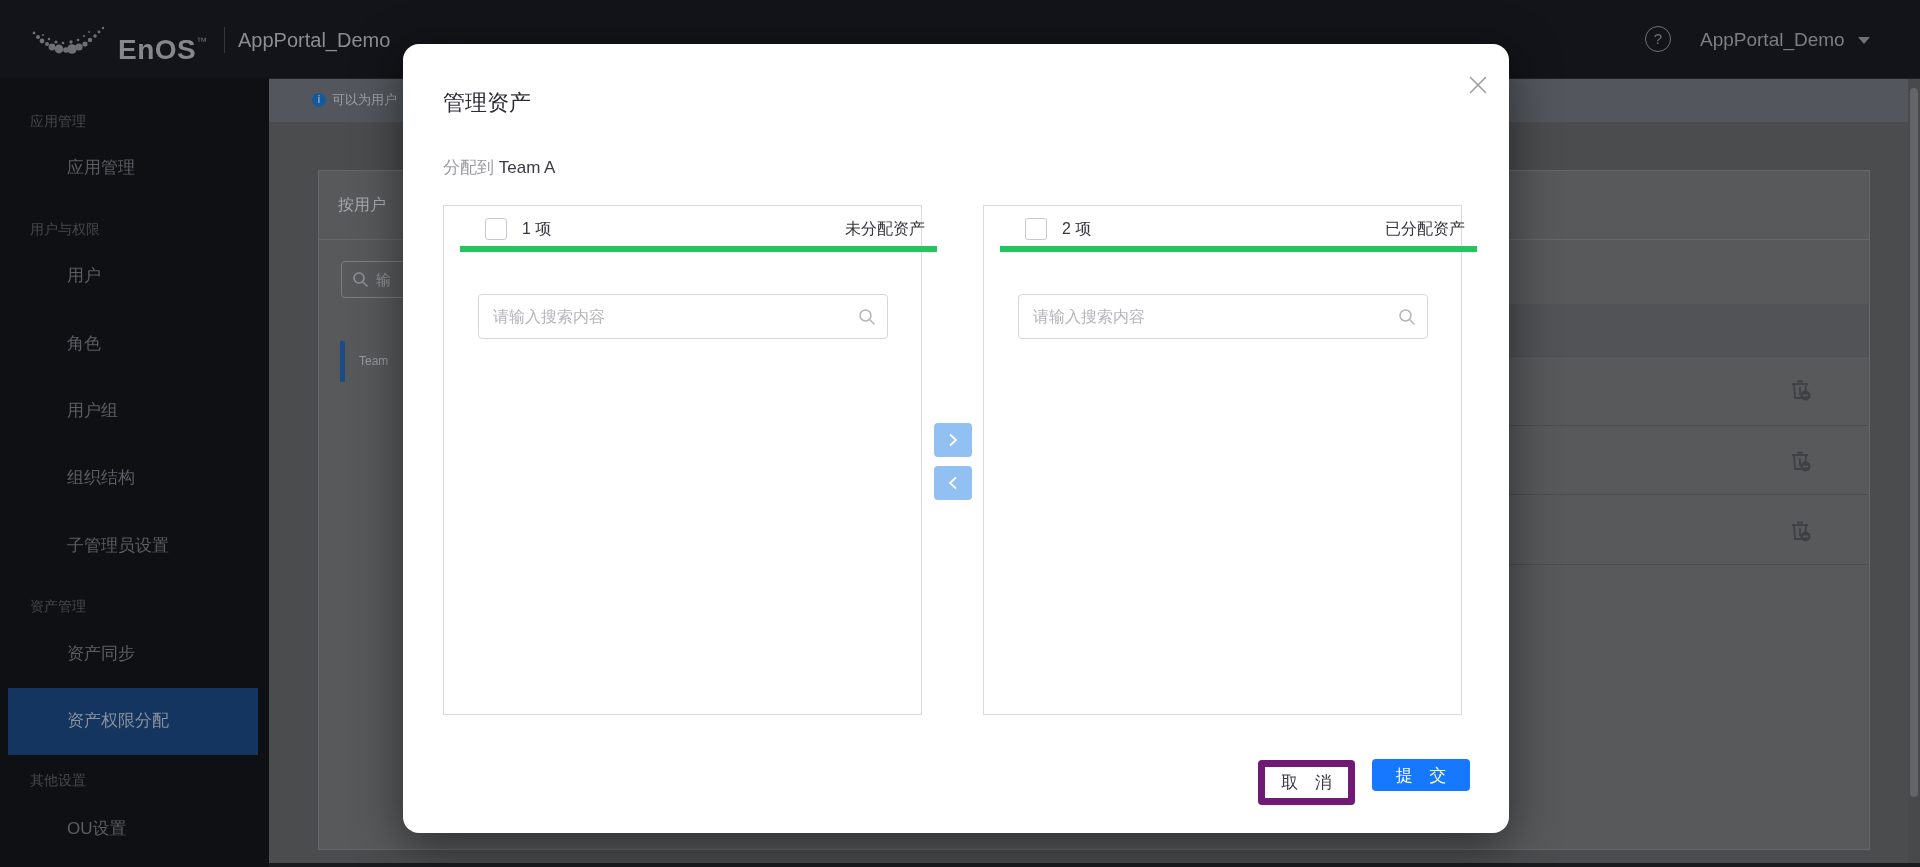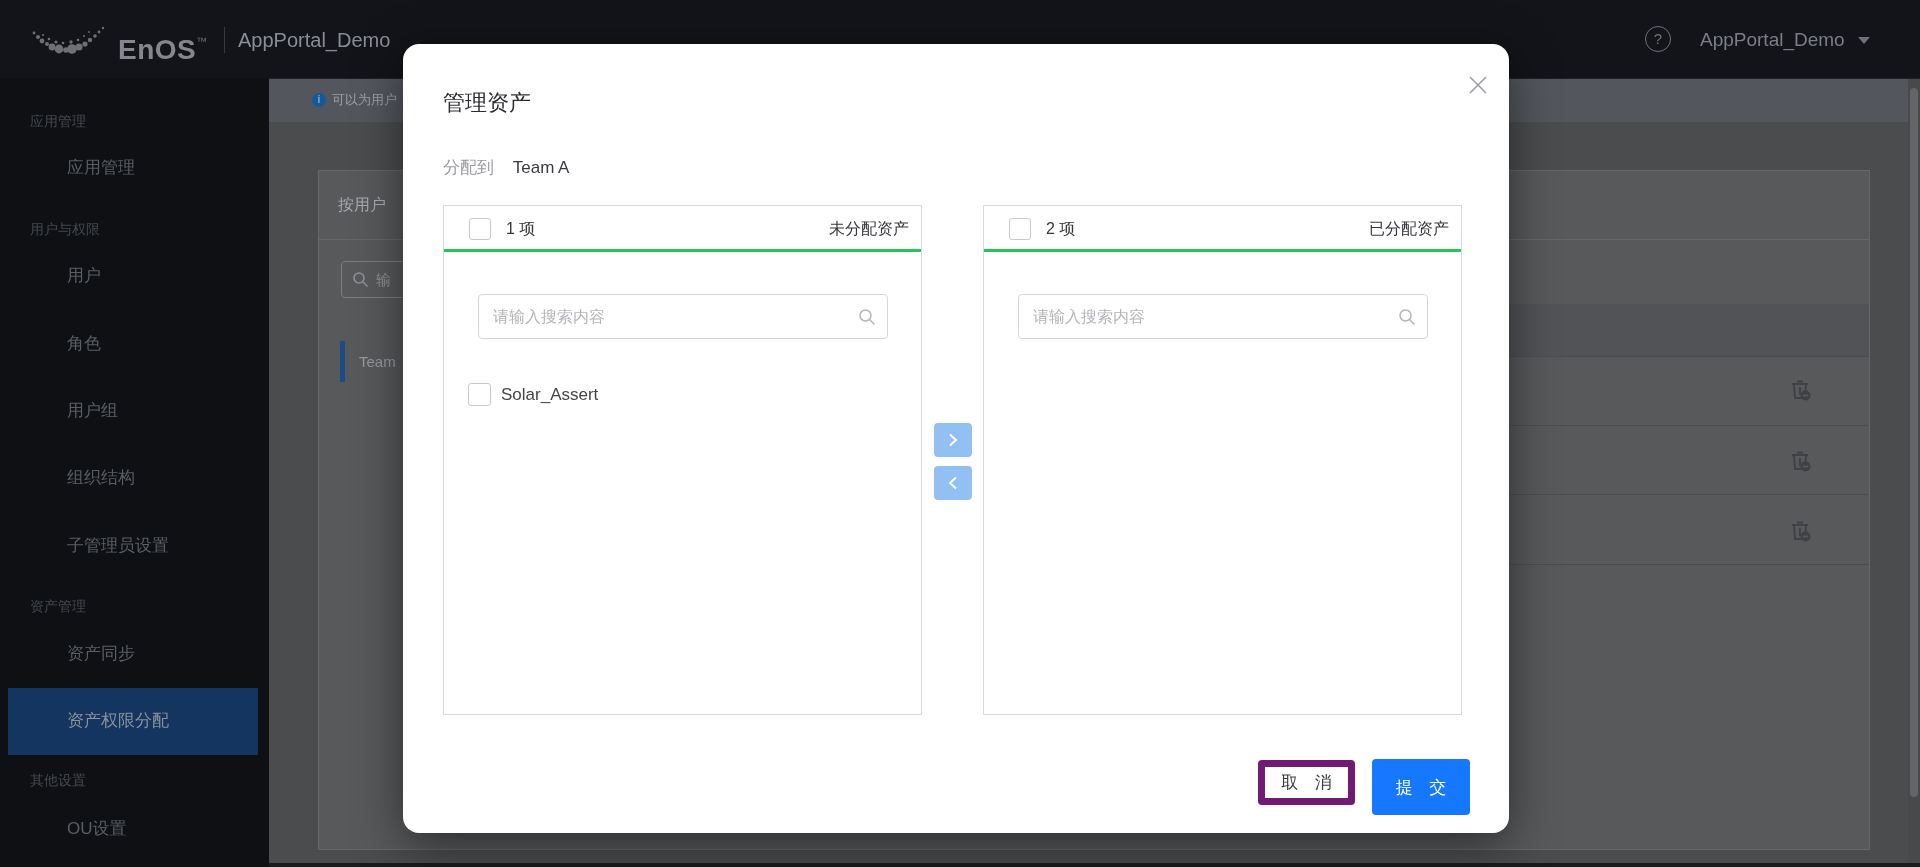--- a/index.html
+++ b/index.html
@@ -29,58 +29,58 @@
   .content{position:absolute;left:269px;top:78px;width:1651px;height:789px;background:#4b4c4e;z-index:1;}
   .info-banner{position:absolute;left:0;top:0;width:1639px;height:44px;background:#53575d;}
   .info-icon{position:absolute;left:43px;top:15px;width:14px;height:14px;border-radius:50%;background:#135a9d;color:#9fa3a8;font-size:10px;font-weight:bold;text-align:center;line-height:14px;font-style:normal;}
   .info-text{position:absolute;left:63px;top:0;line-height:44px;font-size:13px;color:#9da1a7;}
   .bg-card{position:absolute;left:49px;top:92px;width:1552px;height:680px;background:#58595b;border:1px solid #66676a;box-sizing:border-box;}
   .bg-tab{position:absolute;left:19px;top:20px;font-size:16px;line-height:28px;color:#a7aaaf;}
   .bg-tab-border{position:absolute;left:0;top:68px;width:100%;height:1px;background:#67686b;}
   .bg-search{position:absolute;left:22px;top:90px;width:200px;height:37px;border:1px solid #7b7d81;border-radius:4px;box-sizing:border-box;}
   .bg-search-text{position:absolute;left:34px;top:0;line-height:35px;font-size:15px;color:#8e9195;}
   .bg-tree-bar{position:absolute;left:21px;top:170px;width:5px;height:41px;background:#1c4c86;}
-  .bg-tree-item{position:absolute;left:40px;top:170px;line-height:41px;font-size:15px;color:#97999e;}
+  .bg-tree-item{position:absolute;left:40px;top:170px;line-height:41px;font-size:12px;color:#97999e;}
   .bg-thead{position:absolute;left:300px;top:133px;width:1250px;height:52px;background:#525356;}
   .bg-rowline{position:absolute;left:300px;width:1250px;height:1px;background:#4c4d4f;}
   .bg-row-icon{position:absolute;left:1469px;width:24px;height:24px;cursor:pointer;}
   .scroll-track{position:absolute;left:1639px;top:0;width:12px;height:785px;background:#48494b;}
   .scroll-thumb{position:absolute;left:2px;top:10px;width:8px;height:709px;border-radius:4px;background:#646568;cursor:pointer;}
   .bottom-strip{position:absolute;left:0;top:785px;width:1651px;height:4px;background:#1a1b1e;}
 
   
   .modal{position:absolute;left:403px;top:44px;width:1106px;height:789px;background:#ffffff;border-radius:16px;box-shadow:0 12px 48px rgba(0,0,0,.5);z-index:10;}
   .modal-close{position:absolute;left:1063px;top:29px;width:24px;height:24px;cursor:pointer;}
   .modal-title{position:absolute;left:40px;top:44px;font-size:22px;color:#2c2c34;}
   .assign-row{position:absolute;left:40px;top:112px;font-size:17px;}
   .assign-label{color:#9a9aa2;}
-  .assign-target{color:#3a3a42;margin-left:14px;}
+  .assign-target{color:#3a3a42;}
 
   .panel{position:absolute;top:161px;width:479px;height:510px;border:1px solid #d9dade;box-sizing:border-box;background:#fff;}
   .panel.left{left:40px;}
   .panel.right{left:580px;}
-  .panel-head{position:absolute;left:0;top:0;width:100%;height:46px;border-bottom:3px solid #22c55e;box-sizing:border-box;}
+  .panel-head{position:absolute;left:16px;top:0;width:100%;height:46px;border-bottom:6px solid #22c55e;box-sizing:border-box;}
   .cbx{position:absolute;width:22px;height:22px;border:1px solid #c8c9cf;border-radius:3px;background:#fff;box-sizing:border-box;cursor:pointer;}
   .head-cbx{left:25px;top:12px;}
   .head-count{position:absolute;left:62px;top:0;line-height:45px;font-size:16px;color:#36363e;}
   .head-title{position:absolute;right:12px;top:0;line-height:45px;font-size:16px;color:#36363e;margin-left:13px;}
   .panel-search{position:absolute;left:34px;top:88px;width:410px;height:45px;border:1px solid #d5d6da;border-radius:4px;box-sizing:border-box;font-size:16px;color:#46464c;padding:0 40px 0 14px;outline:none;background:#fff;font-family:inherit;}
   .panel-search::placeholder{color:#b4b5bb;opacity:1;}
   .search-mag{position:absolute;left:414px;top:102px;pointer-events:none;}
   .t-item{position:absolute;left:0;width:100%;height:44px;cursor:pointer;}
   .t-item .cbx{left:24px;top:10px;width:23px;height:23px;}
   .t-item .lbl{position:absolute;left:57px;top:0;line-height:44px;font-size:17px;color:#44454b;}
 
   .xfer-btn{position:absolute;left:531px;width:38px;height:34px;border:none;border-radius:4px;background:#93c0f3;cursor:pointer;padding:0;}
   .xfer-btn.to-right{top:379px;}
   .xfer-btn.to-left{top:422px;}
 
   .btn{position:absolute;border-radius:4px;font-size:17px;letter-spacing:6px;text-indent:6px;cursor:pointer;font-family:inherit;}
   .btn-cancel{left:855px;top:716px;width:97px;height:45px;background:#fff;border:7px solid #701a75;color:#3b3b43;}
-  .btn-submit{left:969px;top:715px;width:98px;height:56px;background:#1677ff;border:none;color:#fff;}
+  .btn-submit{left:969px;top:715px;width:98px;height:32px;background:#1677ff;border:none;color:#fff;}
 </style>
 </head>
 <body>
 
 <div class="stage">
 
   <div class="header">
     <svg class="logo-dots" width="82" height="38" viewBox="0 0 82 38">
       <g fill="#6e7074">
         <circle cx="6" cy="13" r="1.4"></circle>
@@ -208,24 +208,20 @@
       <div class="panel-head">
         <span class="cbx head-cbx"></span>
         <span class="head-count">1 项</span>
         <span class="head-title">未分配资产</span>
       </div>
       <input class="panel-search" type="text" placeholder="请输入搜索内容" style="">
       <svg class="search-mag" width="18" height="18" viewBox="0 0 18 18">
         <circle cx="7.5" cy="7.5" r="5.5" fill="none" stroke="#b4b5bb" stroke-width="1.5"></circle>
         <line x1="11.8" y1="11.8" x2="16.5" y2="16.5" stroke="#b4b5bb" stroke-width="1.5"></line>
       </svg>
-      <div class="t-item" style="top:167px">
-        <span class="cbx"></span>
-        <span class="lbl">Solar_Assert</span>
-      </div>
     </div>
 
     <button class="xfer-btn to-right">
       <svg width="16" height="16" viewBox="0 0 16 16" style="display:block;margin:0 auto">
         <polyline points="5,2.5 11,8 5,13.5" fill="none" stroke="#ffffff" stroke-width="1.8"></polyline>
       </svg>
     </button>
     <button class="xfer-btn to-left">
       <svg width="16" height="16" viewBox="0 0 16 16" style="display:block;margin:0 auto">
         <polyline points="11,2.5 5,8 11,13.5" fill="none" stroke="#ffffff" stroke-width="1.8"></polyline>

